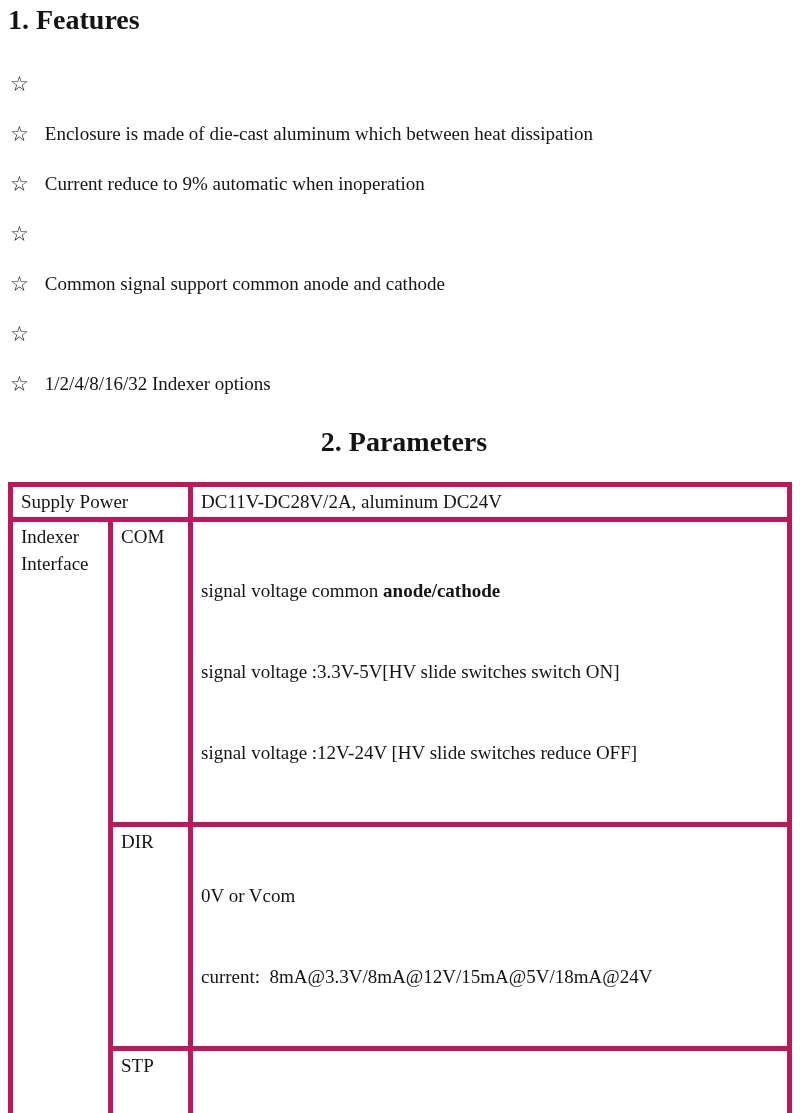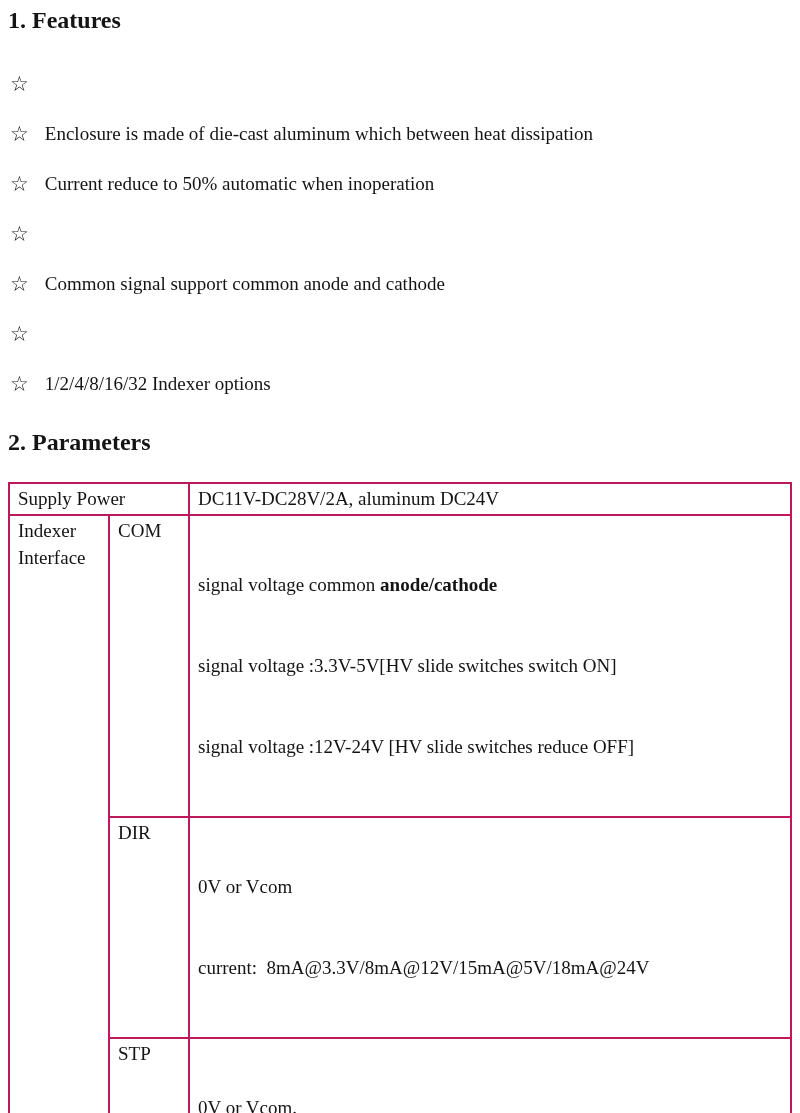--- a/index.html
+++ b/index.html
@@ -13,27 +13,27 @@
     width: 800px;
     height: 1113px;
     background: #ffffff;
     overflow: hidden;
   }
 
   
   .section-heading {
     margin: 0;
     padding: 0 0 0 8px;
-    font-size: 24px;
+    font-size: 28px;
     line-height: 26px;
     font-weight: bold;
     color: #141414;
   }
   .heading-features { padding-top: 7px; }
-  .heading-parameters { margin-top: 20px; }
+  .heading-parameters { margin-top: 20px; text-align: center; }
 
   
   .features-list {
     list-style: none;
     margin: 26px 0 0 0;
     padding: 0;
   }
   .feature-item {
     height: 50px;
     display: flex;
@@ -55,21 +55,21 @@
     margin: 27px 0 0 8px;
     width: 784px;
     border-collapse: collapse;
     table-layout: fixed;
     font-size: 19px;
     line-height: 27px;
     border: 2px solid #1f1f1f;
     border-bottom-width: 4px;
   }
   table.params td {
-    border: 2px solid #be185d;
+    border: 5px solid #be185d;
     padding: 1px 8px 2px 8px;
     vertical-align: top;
     white-space: pre-wrap;
     overflow: hidden;
   }
   td.vm { vertical-align: middle; }
   td.merged-label { padding-top: 28px; }
 </style>
 </head>
 <body>
@@ -81,21 +81,21 @@
   <ul class="features-list">
     <li class="feature-item">
       <span class="star-bullet">☆</span>
     </li>
     <li class="feature-item">
       <span class="star-bullet">☆</span>
       <span>Enclosure is made of die-cast aluminum which between heat dissipation</span>
     </li>
     <li class="feature-item">
       <span class="star-bullet">☆</span>
-      <span>Current reduce to 50% automatic when inoperation</span>
+      <span>Current reduce to 9% automatic when inoperation</span>
     </li>
     <li class="feature-item">
       <span class="star-bullet">☆</span>
     </li>
     <li class="feature-item">
       <span class="star-bullet">☆</span>
       <span>Common signal support common anode and cathode</span>
     </li>
     <li class="feature-item">
       <span class="star-bullet">☆</span>

